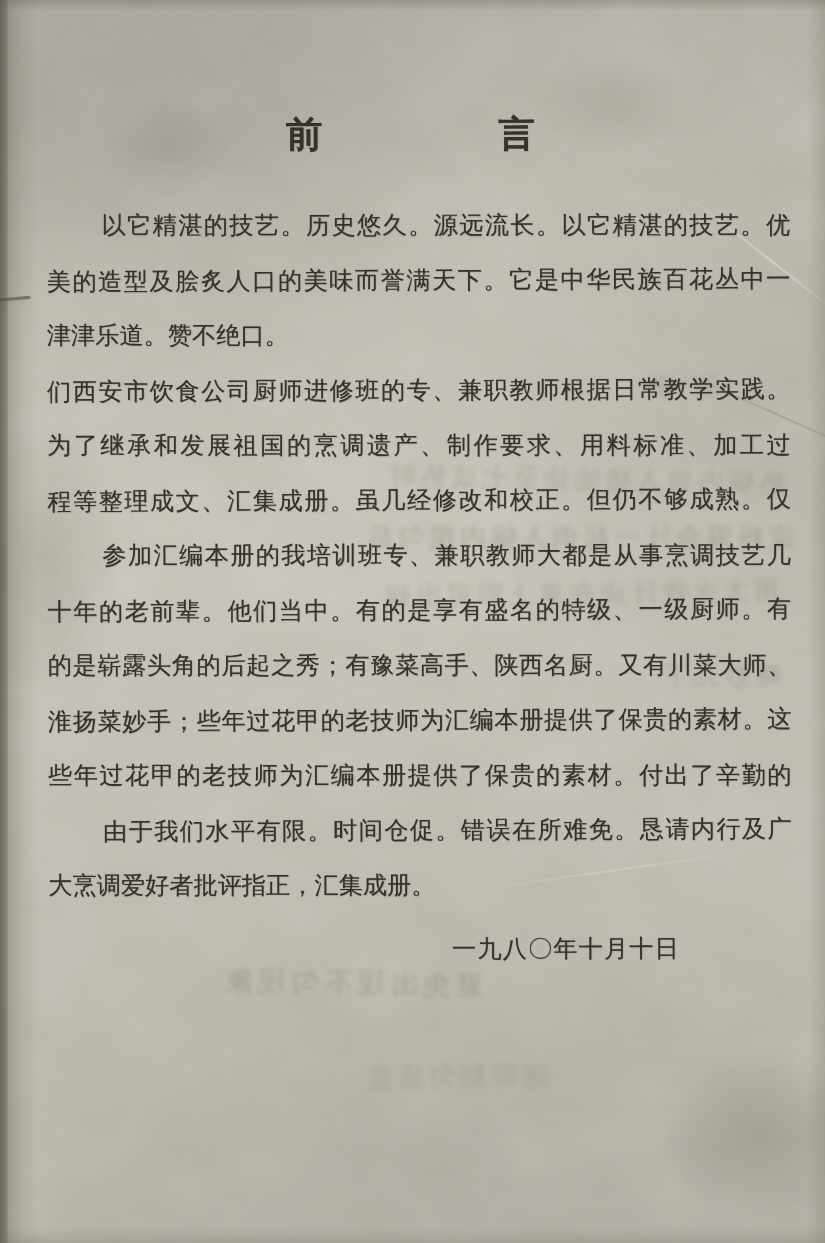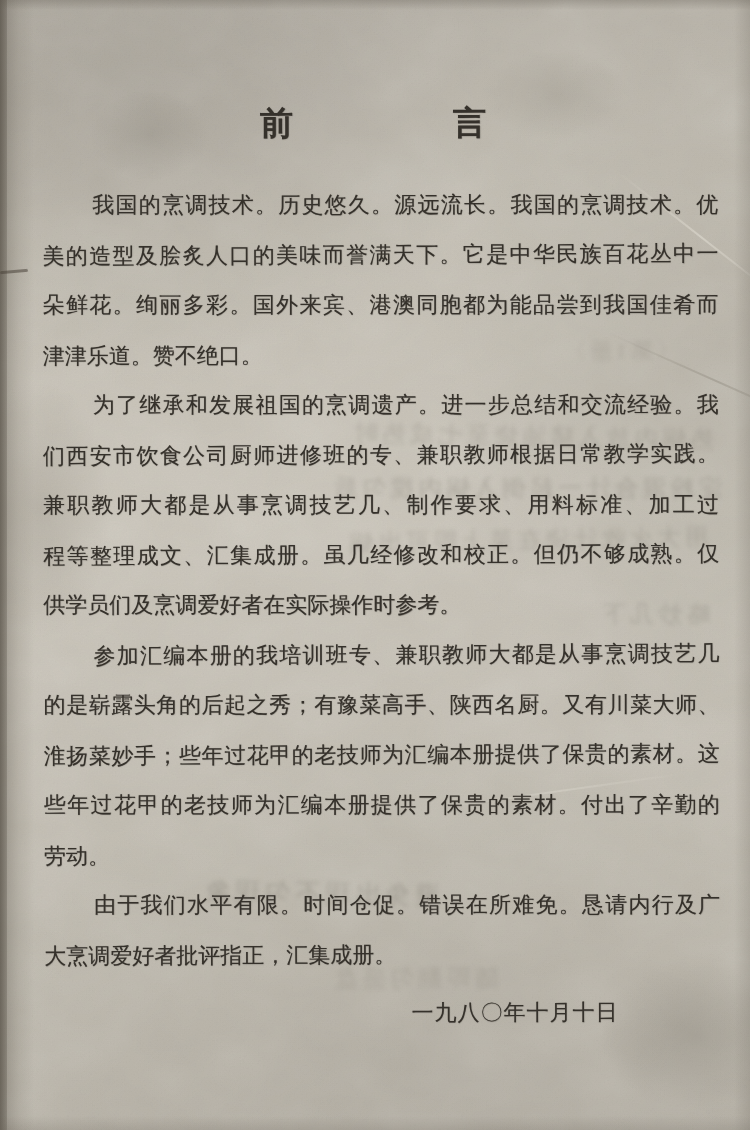--- a/index.html
+++ b/index.html
@@ -116,34 +116,31 @@
       <div class="ghost" style="left: 200px; top: 876px; font-size: 26px; opacity: 0.26; transform: scaleX(-1) rotate(-1deg);">避免出现不匀现象</div>
       <div class="ghost" style="left: 330px; top: 962px; font-size: 24px; opacity: 0.15; transform: scaleX(-1) rotate(0deg);">随即翻匀盛盘</div>
     </div>
 
   <div class="content">
     <div class="title-row">
       <span>前</span>
       <span>言</span>
     </div>
     <div class="lines">
-        <div class="line indent full">我国的烹调技术。历史悠久。源远流长。我国的烹调技术。优</div>
+        <div class="line indent full">以它精湛的技艺。历史悠久。源远流长。以它精湛的技艺。优</div>
         <div class="line full">美的造型及脍炙人口的美味而誉满天下。它是中华民族百花丛中一</div>
-        <div class="line full">朵鲜花。绚丽多彩。国外来宾、港澳同胞都为能品尝到我国佳肴而</div>
         <div class="line">津津乐道。赞不绝口。</div>
-        <div class="line indent full">为了继承和发展祖国的烹调遗产。进一步总结和交流经验。我</div>
         <div class="line full">们西安市饮食公司厨师进修班的专、兼职教师根据日常教学实践。</div>
-        <div class="line full">兼职教师大都是从事烹调技艺几、制作要求、用料标准、加工过</div>
+        <div class="line full">为了继承和发展祖国的烹调遗产、制作要求、用料标准、加工过</div>
         <div class="line full">程等整理成文、汇集成册。虽几经修改和校正。但仍不够成熟。仅</div>
-        <div class="line">供学员们及烹调爱好者在实际操作时参考。</div>
         <div class="line indent full">参加汇编本册的我培训班专、兼职教师大都是从事烹调技艺几</div>
+        <div class="line full">十年的老前辈。他们当中。有的是享有盛名的特级、一级厨师。有</div>
         <div class="line full">的是崭露头角的后起之秀；有豫菜高手、陕西名厨。又有川菜大师、</div>
         <div class="line full">淮扬菜妙手；些年过花甲的老技师为汇编本册提供了保贵的素材。这</div>
         <div class="line full">些年过花甲的老技师为汇编本册提供了保贵的素材。付出了辛勤的</div>
-        <div class="line">劳动。</div>
         <div class="line indent full">由于我们水平有限。时间仓促。错误在所难免。恳请内行及广</div>
         <div class="line">大烹调爱好者批评指正，汇集成册。</div>
       </div>
     <div class="date-line">一九八〇年十月十日</div>
   </div>
 
   <div class="edge-left-soft"></div>
   <div class="edge-left-hard"></div>
   <div class="edge-top"></div>
   <div class="edge-right"></div>

